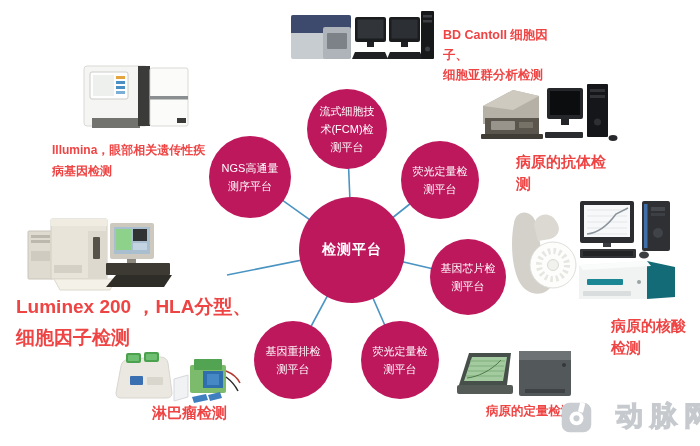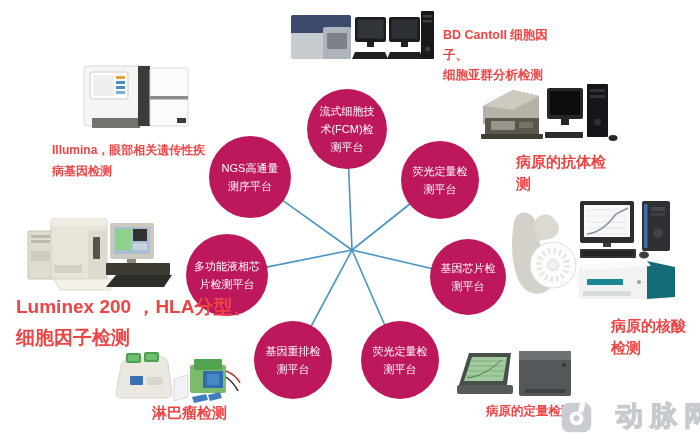--- a/index.html
+++ b/index.html
@@ -181,36 +181,36 @@
     <rect x="86" y="16" width="44" height="36" rx="2" fill="#cdc9be"></rect>
     <rect x="90" y="20" width="36" height="27" fill="#a9bfd0"></rect>
     <rect x="92" y="22" width="15" height="21" fill="#8ed18a"></rect>
     <rect x="109" y="22" width="14" height="12" fill="#2f3133"></rect>
     <rect x="109" y="36" width="14" height="7" fill="#c2d4e2"></rect>
     <rect x="103" y="52" width="9" height="4" fill="#8d897e"></rect>
     <rect x="82" y="56" width="64" height="12" rx="1" fill="#3d3a34"></rect>
     <polygon points="92,68 148,68 140,80 82,80" fill="#2f2d28"></polygon>
   </svg>
 
+  <div class="node hub" style="left:299px;top:197px;width:106px;height:106px">
+    <span>检测平台</span>
+  </div>
 
   <div class="node" style="left:307px;top:89px;width:80px;height:80px">
     <span>流式细胞技术(FCM)检测平台</span>
   </div>
 
   <div class="node" style="left:209px;top:136px;width:82px;height:82px">
     <span>NGS高通量测序平台</span>
   </div>
 
   <div class="node" style="left:401px;top:141px;width:78px;height:78px">
     <span>荧光定量检测平台</span>
   </div>
 
-  <div class="node" style="left:186px;top:234px;width:82px;height:82px">
-    <span>多功能液相芯片检测平台</span>
-  </div>
 
   <div class="node" style="left:430px;top:239px;width:76px;height:76px">
     <span>基因芯片检测平台</span>
   </div>
 
   <div class="node" style="left:254px;top:321px;width:78px;height:78px">
     <span>基因重排检测平台</span>
   </div>
 
   <div class="node" style="left:361px;top:321px;width:78px;height:78px">

